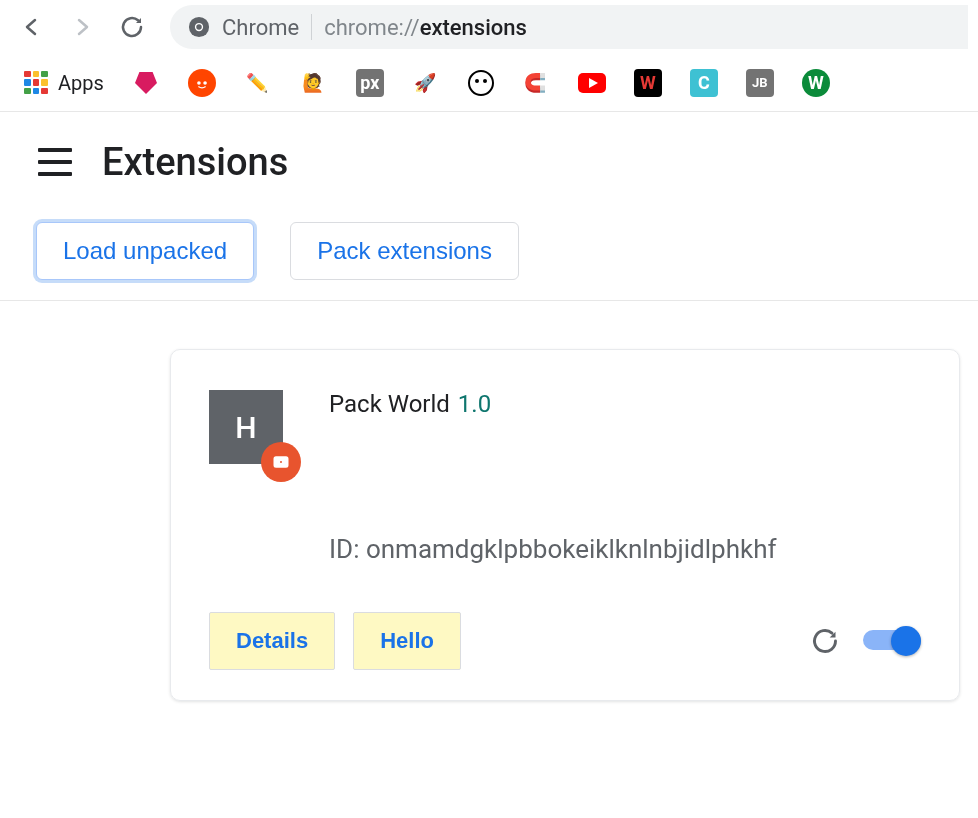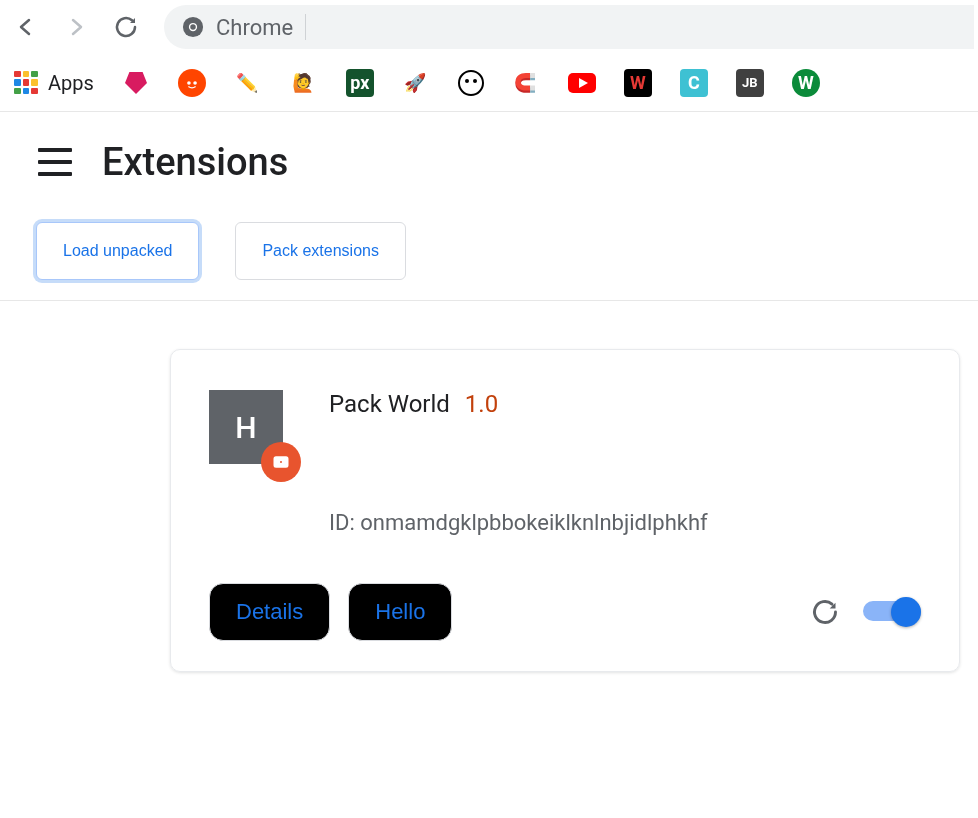--- a/index.html
+++ b/index.html
@@ -9,21 +9,21 @@
     width: 978px;
     height: 818px;
     overflow: hidden;
   }
 
   
   .toolbar {
     display: flex;
     align-items: center;
     height: 54px;
-    padding: 0 4px;
+    padding: 0 10px;
     gap: 6px;
   }
   .nav-btn {
     width: 44px; height: 44px;
     display: flex; align-items: center; justify-content: center;
     border-radius: 50%;
     cursor: pointer;
     color: #5f6368;
   }
   .nav-btn.disabled { color: #bdc1c6; cursor: default; }
@@ -51,21 +51,21 @@
     width: 1px; height: 26px; background:#cfd2d5; flex-shrink:0;
   }
   .omnibox .url-grey { color:#80868b; }
   .omnibox .url-dark { color:#202124; font-weight:500; }
 
   
   .bookmarks {
     display:flex;
     align-items:center;
     height: 58px;
-    padding: 0 14px;
+    padding: 0 24px;
     gap: 28px;
     border-bottom: 1px solid #e7e7e7;
   }
   .bk-item {
     display:flex; align-items:center; gap:10px;
     cursor:pointer;
     font-size:20px;
     color:#202124;
   }
   .bk-icon {
@@ -102,21 +102,21 @@
     padding: 28px 36px 20px;
     border-bottom:1px solid #e7e7e7;
   }
   .pill-btn {
     height:58px;
     padding: 0 26px;
     border:1px solid #dadce0;
     border-radius:6px;
     background:#fff;
     color:#1a73e8;
-    font-size:16px;
+    font-size:24px;
     font-weight:500;
     cursor:pointer;
     display:flex;align-items:center;
   }
   .pill-btn.focused {
     box-shadow: 0 0 0 3px rgba(26,115,232,0.25);
     border-color:#a8c7fa;
   }
 
   
@@ -137,33 +137,33 @@
   }
   .ext-badge {
     position:absolute; right:-18px; bottom:-18px;
     width:40px;height:40px;border-radius:50%;
     background:#e8542e;
     display:flex;align-items:center;justify-content:center;
   }
   .ext-badge svg{width:20px;height:20px;}
   .ext-title-row { font-size:24px; }
   .ext-name{color:#202124;}
-  .ext-ver{color:#c2410c; margin-left:9px;}
+  .ext-ver{color:#0f766e; margin-left:2px;}
   .ext-id{
-    margin-top:92px;
-    font-size:22px;color:#5f6368;
+    margin-top:116px;
+    font-size:26px;color:#5f6368;
   }
   .card-bottom{
     margin-top:48px;
     display:flex;align-items:center;gap:18px;
   }
   .card-btn{
     height:58px;padding:0 26px;
-    border:1px solid #dadce0;border-radius:14px;background:#000000;
-    color:#1a73e8;font-size:22px;font-weight:400;cursor:pointer;
+    border:1px solid #dadce0;border-radius:2px;background:#fef9c3;
+    color:#1a73e8;font-size:22px;font-weight:700;cursor:pointer;
   }
   .spacer{flex:1;}
   .reload-btn{
     width:40px;height:40px;display:flex;align-items:center;justify-content:center;
     cursor:pointer;color:#5f6368;
   }
   .reload-btn svg{width:28px;height:28px;}
   .toggle{
     width:58px;height:30px;position:relative;cursor:pointer;
   }
@@ -199,20 +199,23 @@
   <div class="omnibox">
     <span class="chrome-logo">
       <svg viewBox="0 0 24 24">
           <circle cx="12" cy="12" r="11" fill="#5f6368"></circle>
           <circle cx="12" cy="12" r="4.5" fill="#fff"></circle>
           <circle cx="12" cy="12" r="3" fill="#5f6368"></circle>
         </svg>
     </span>
     <span>Chrome</span>
     <span class="sep"></span>
+    <span>
+      <span class="url-grey">chrome://</span><span class="url-dark">extensions</span>
+    </span>
   </div>
 </div>
 
 <div class="bookmarks">
   <div class="bk-item">
     <span class="apps-grid">
       <span style="background:#e53935"></span>
         <span style="background:#fbc02d"></span>
         <span style="background:#43a047"></span>
       <span style="background:#1e88e5"></span>
@@ -241,21 +244,21 @@
         </svg>
       </span>
     </div>
   <div class="bk-item">
       <span class="bk-icon">✏️</span>
     </div>
   <div class="bk-item">
       <span class="bk-icon">🙋</span>
     </div>
   <div class="bk-item">
-      <span class="bk-icon" style="background:#14532d;color:#fff;">px</span>
+      <span class="bk-icon" style="background:#737373;color:#fff;">px</span>
     </div>
   <div class="bk-item">
       <span class="bk-icon">🚀</span>
     </div>
   <div class="bk-item">
       <span class="bk-icon" style="border:2.5px solid #000;border-radius:50%;width:26px;height:26px;">
         <svg width="20" height="20" viewBox="0 0 10 10">
           <circle cx="3" cy="4" r="1" fill="#000"></circle>
           <circle cx="7" cy="4" r="1" fill="#000"></circle>
         </svg>
@@ -272,21 +275,21 @@
         </svg>
       </span>
     </div>
   <div class="bk-item">
       <span class="bk-icon" style="background:#000;color:#e53935;">W</span>
     </div>
   <div class="bk-item">
       <span class="bk-icon" style="background:#3ec1d3;color:#fff;">C</span>
     </div>
   <div class="bk-item">
-      <span class="bk-icon" style="background:#404040;color:#fff;font-size:13px;">JB</span>
+      <span class="bk-icon" style="background:#737373;color:#fff;font-size:13px;">JB</span>
     </div>
   <div class="bk-item">
       <span class="bk-icon" style="background:#0b8b3a;color:#fff;border-radius:50%;">W</span>
     </div>
 </div>
 
 <div class="page-header">
   <div class="hamburger">
     <span></span>
       <span></span>

